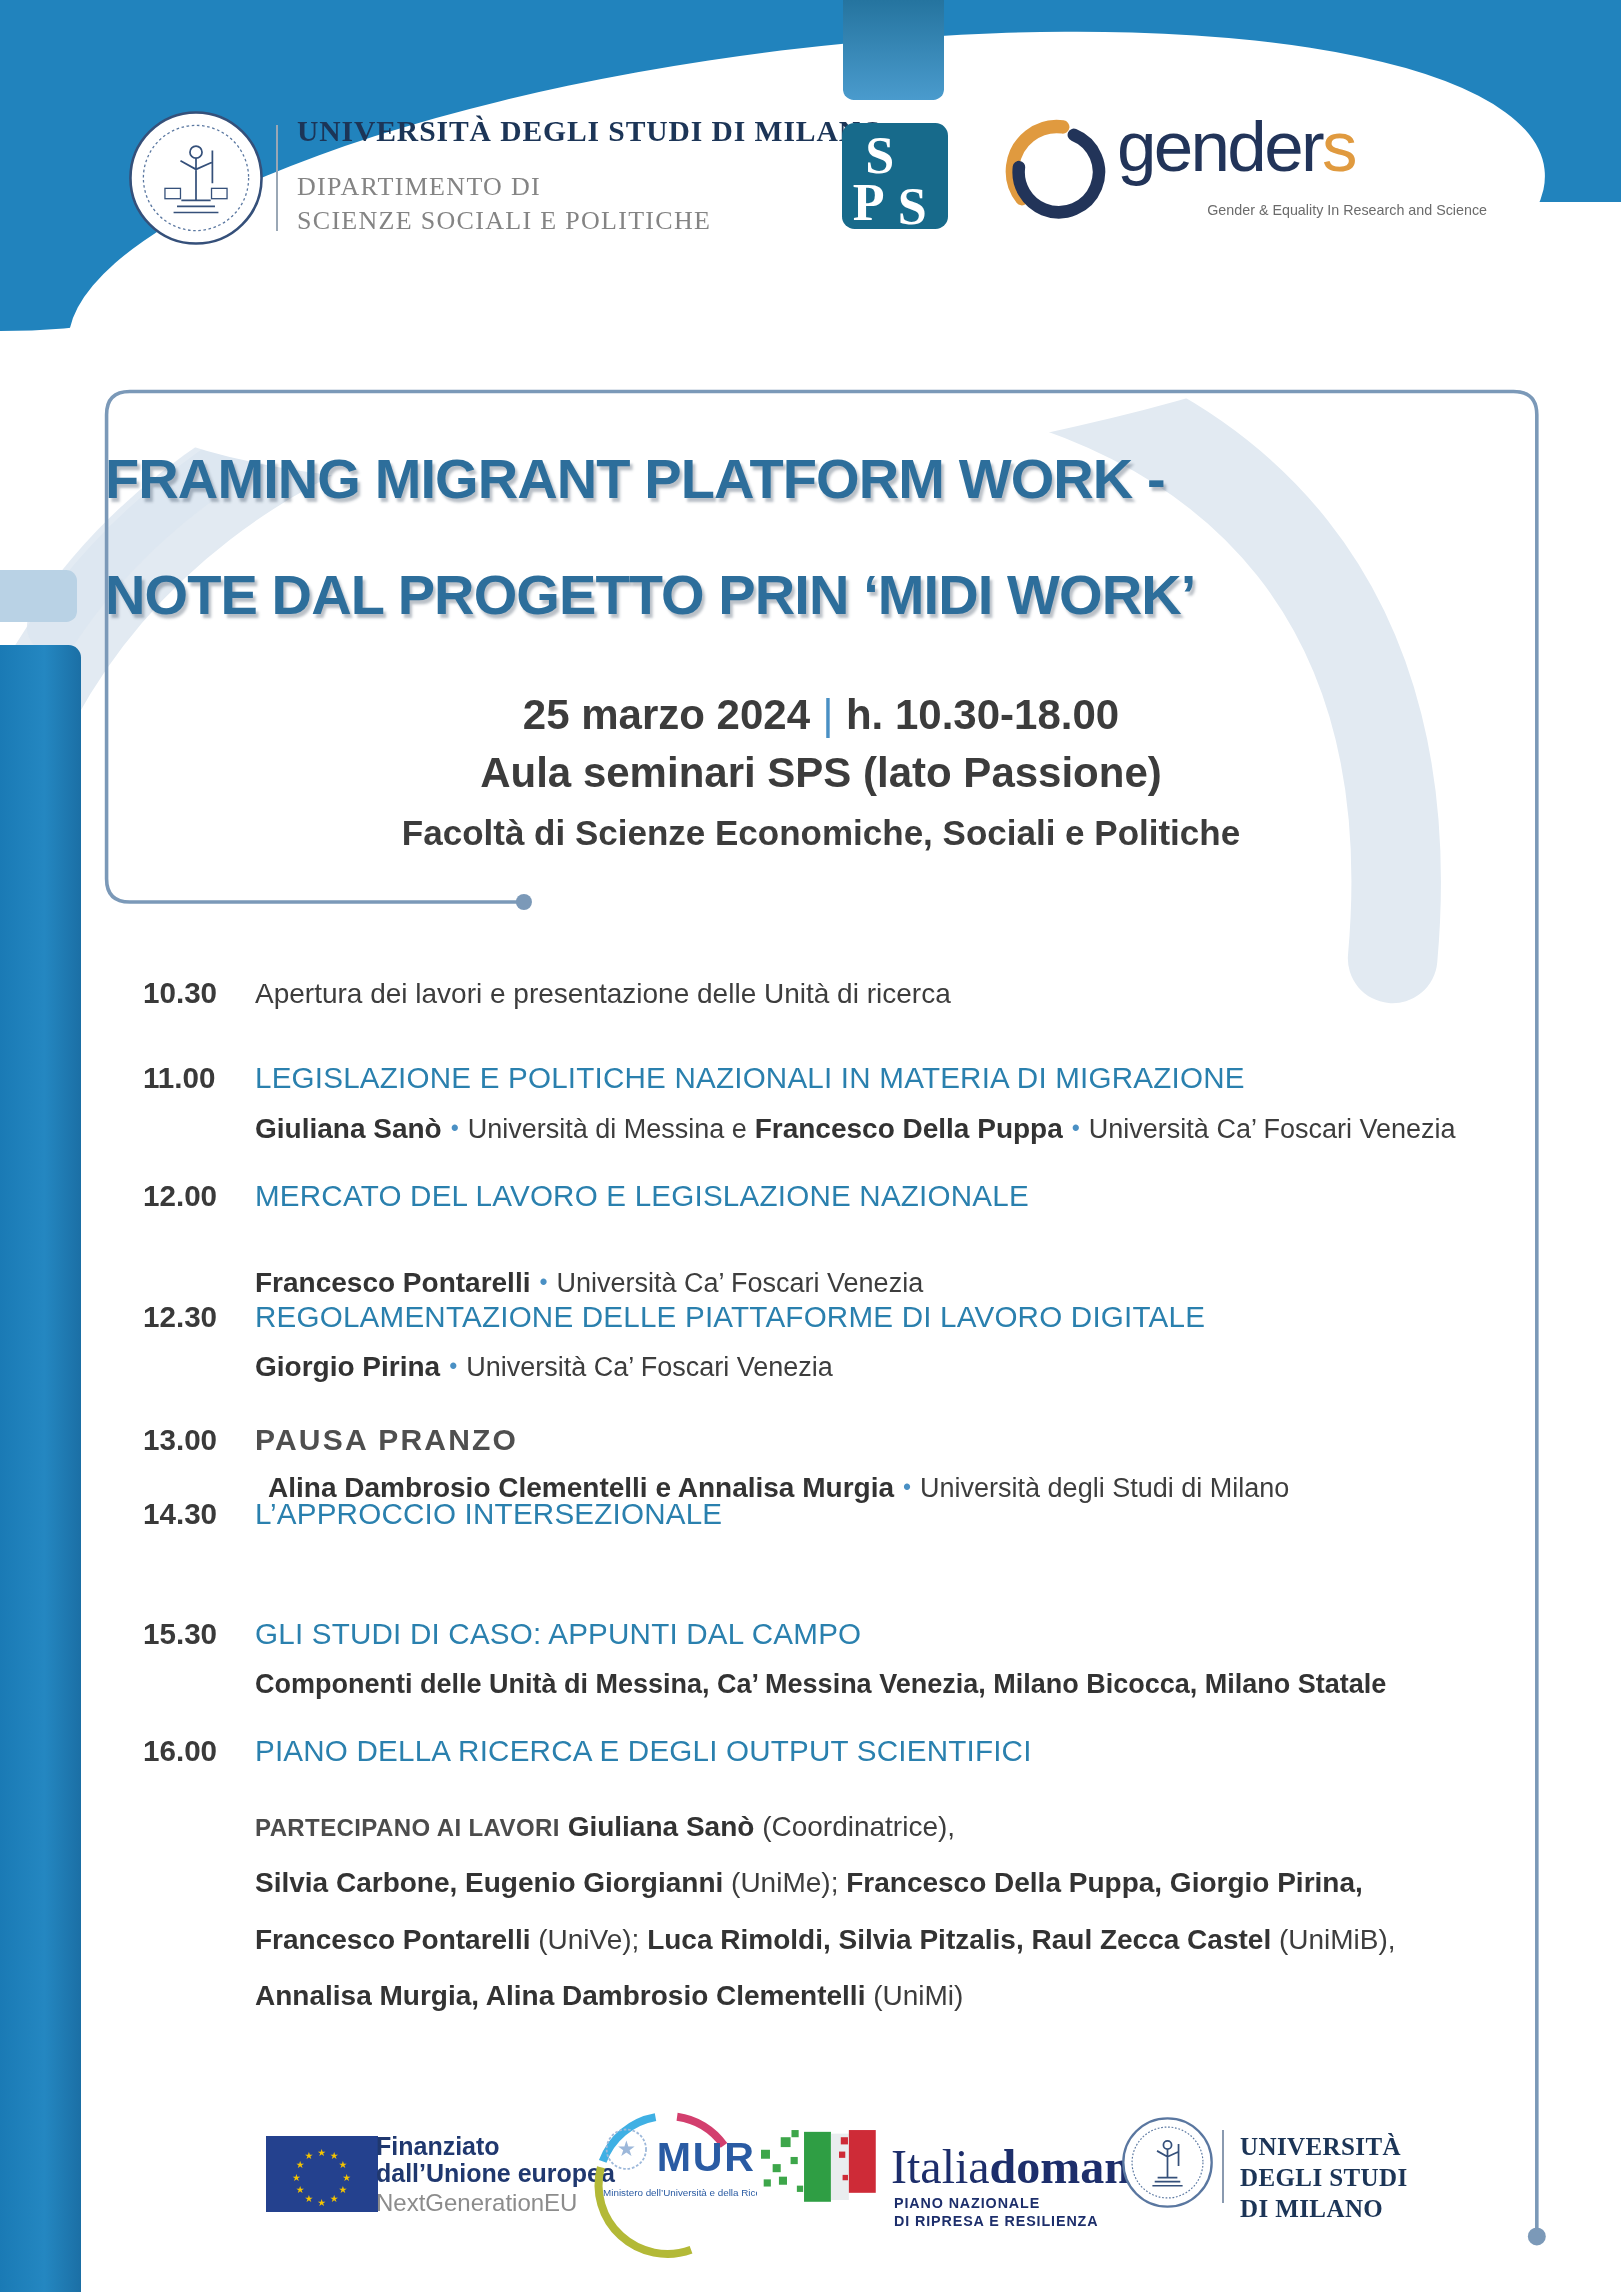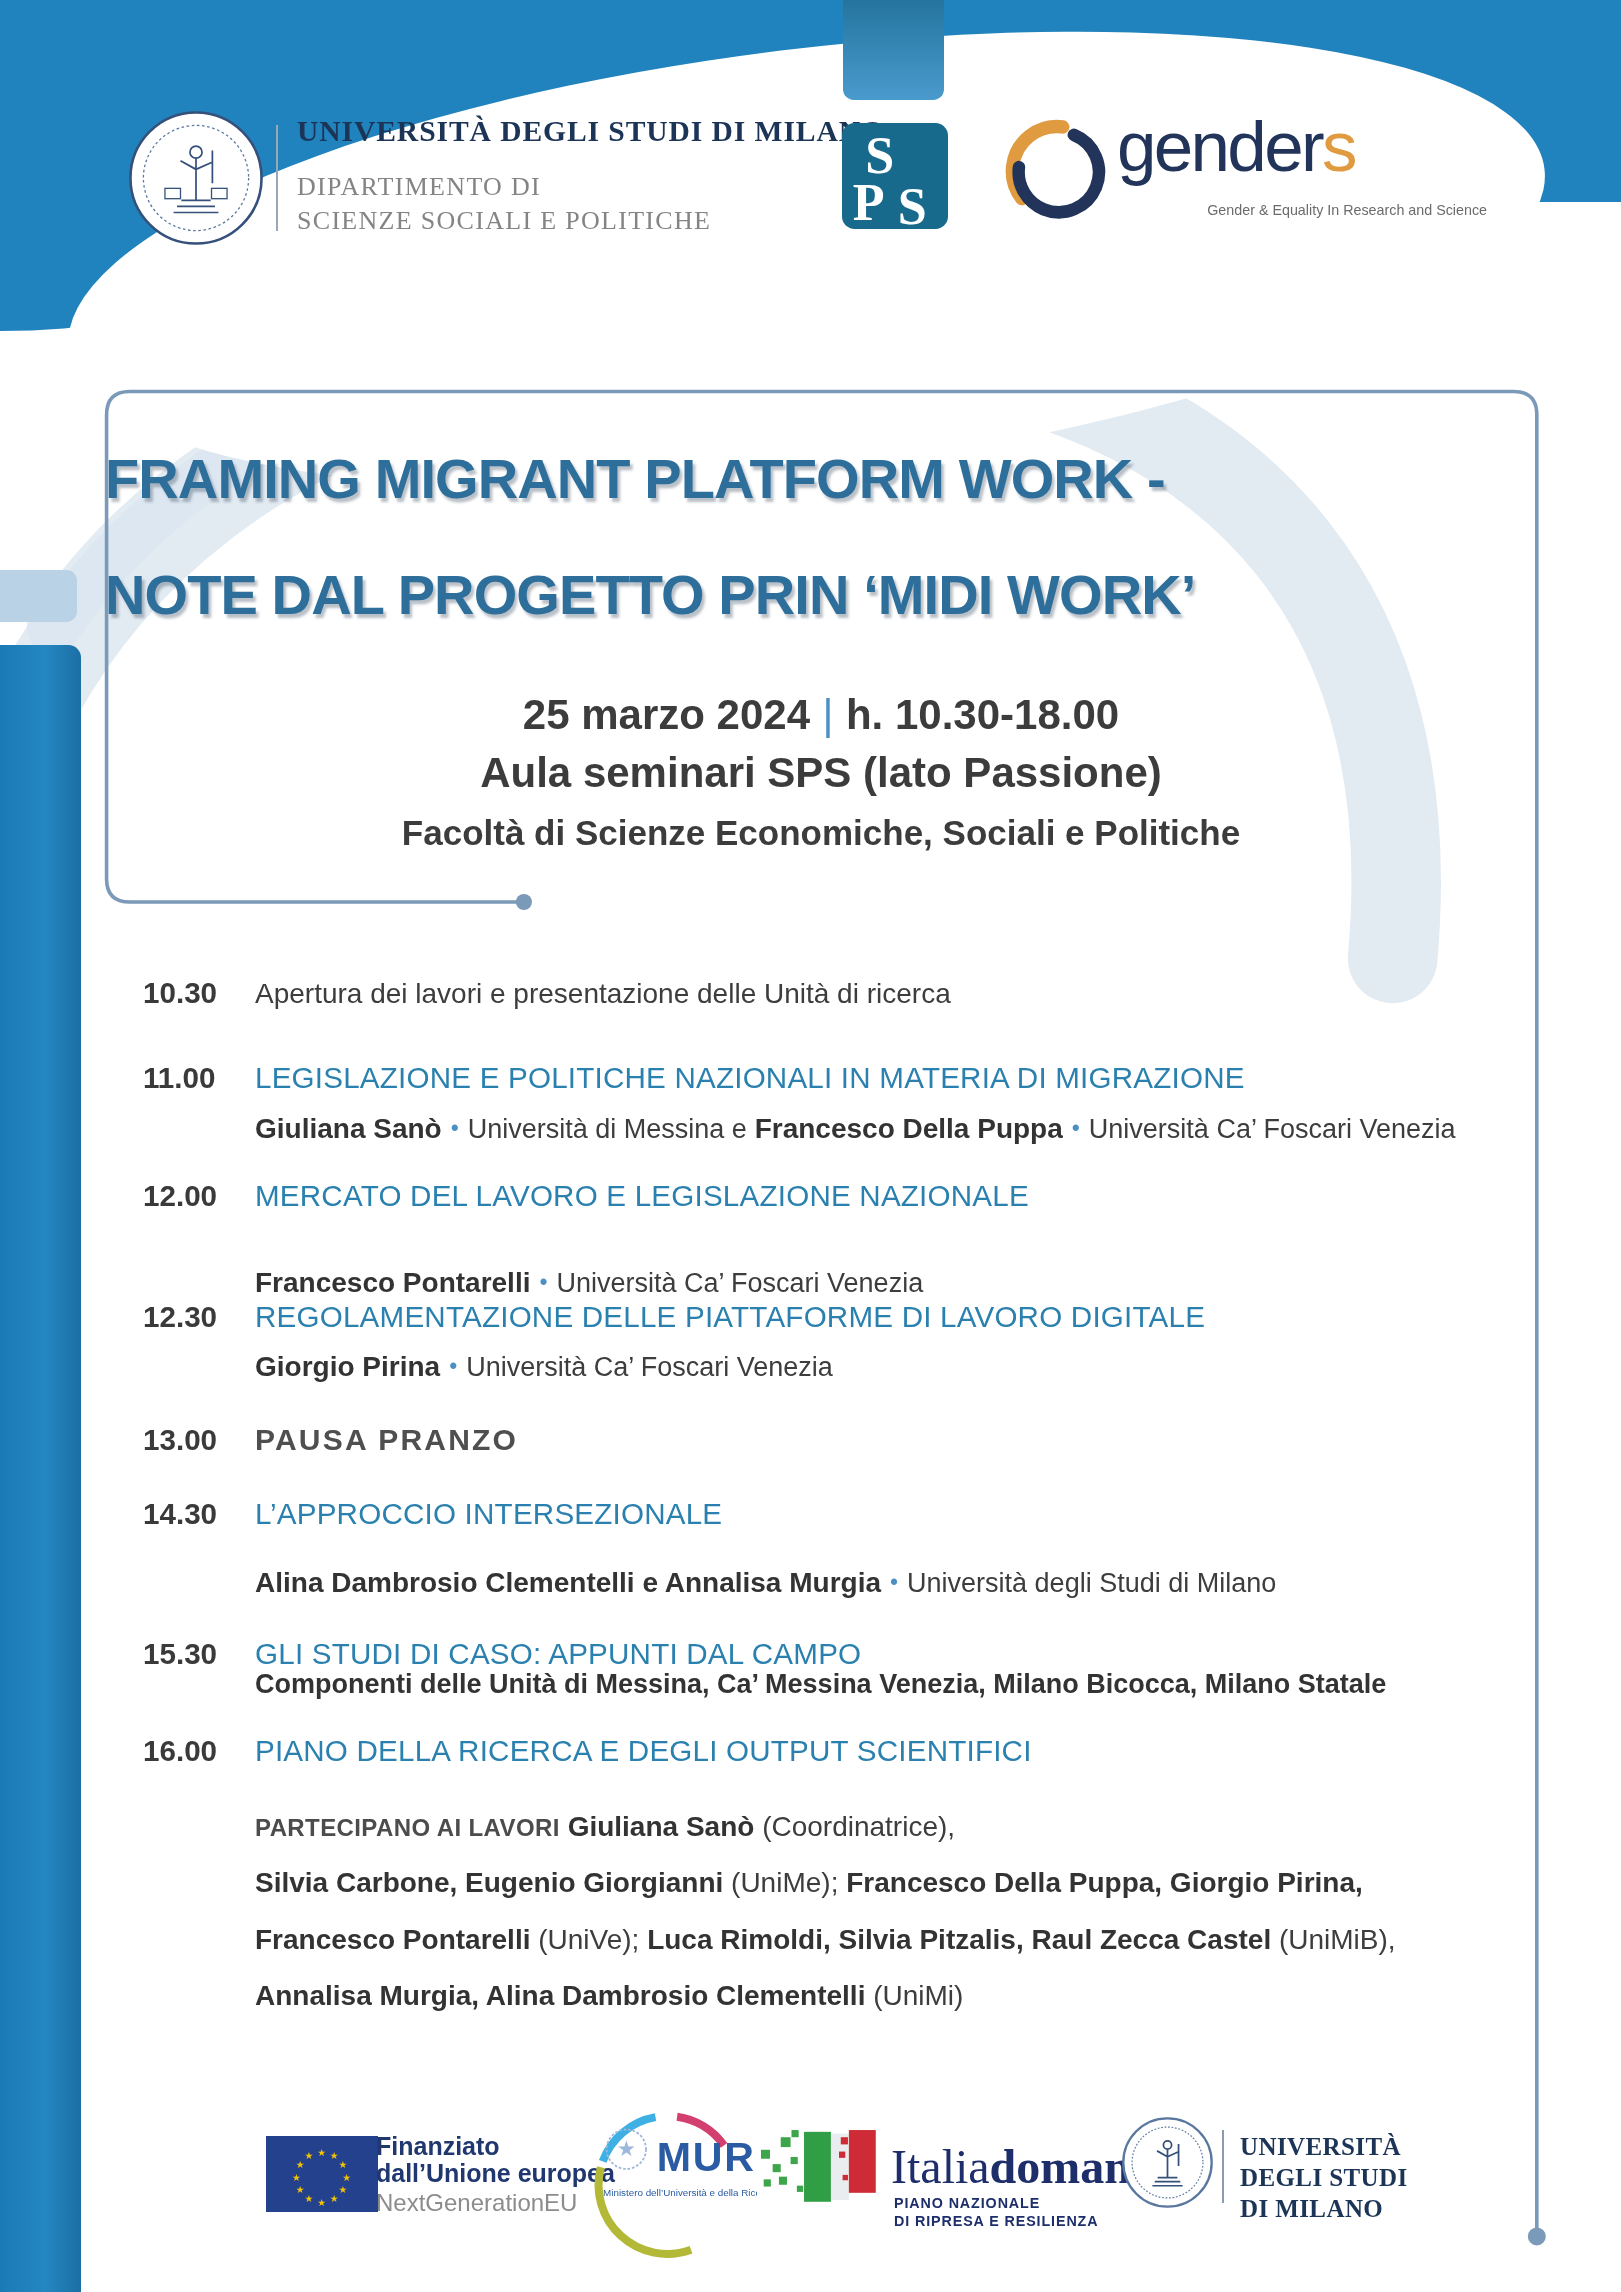--- a/index.html
+++ b/index.html
@@ -161,25 +161,25 @@
     <span class="name">Giorgio Pirina</span><span class="bullet">•</span><span class="affil">Università Ca’ Foscari Venezia</span>
   </div>
 
   <div class="abs row" style="top:1423px;">
     <span class="time">13.00</span><span class="gray-caps">PAUSA PRANZO</span>
   </div>
 
   <div class="abs row" style="top:1497px;">
     <span class="time">14.30</span><span class="session">L’APPROCCIO INTERSEZIONALE</span>
   </div>
-  <div class="abs speakers" style="top:1567px;">
+  <div class="abs speakers" style="top:1472px;margin-left:13px;">
     <span class="name">Alina Dambrosio Clementelli e Annalisa Murgia</span><span class="bullet">•</span><span class="affil">Università degli Studi di Milano</span>
   </div>
 
-  <div class="abs row" style="top:1617px;margin-top:20px;">
+  <div class="abs row" style="top:1617px;">
     <span class="time">15.30</span><span class="session">GLI STUDI DI CASO: APPUNTI DAL CAMPO</span>
   </div>
   <div class="abs speakers" style="top:1668px;">
     <span class="boldnote">Componenti delle Unità di Messina, Ca’ Messina Venezia, Milano Bicocca, Milano Statale</span>
   </div>
 
   <div class="abs row" style="top:1734px;">
     <span class="time">16.00</span><span class="session">PIANO DELLA RICERCA E DEGLI OUTPUT SCIENTIFICI</span>
   </div>
 

